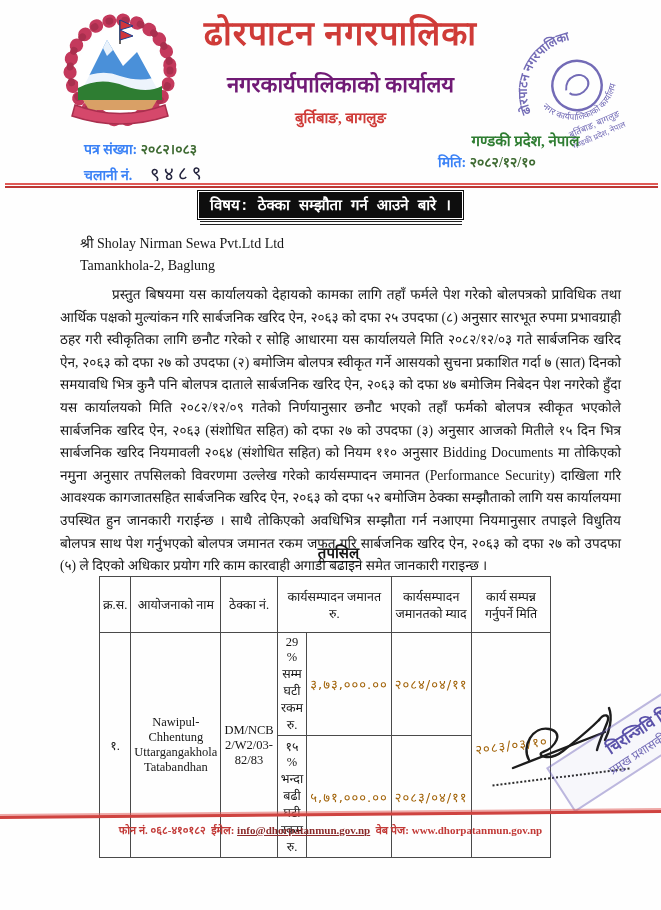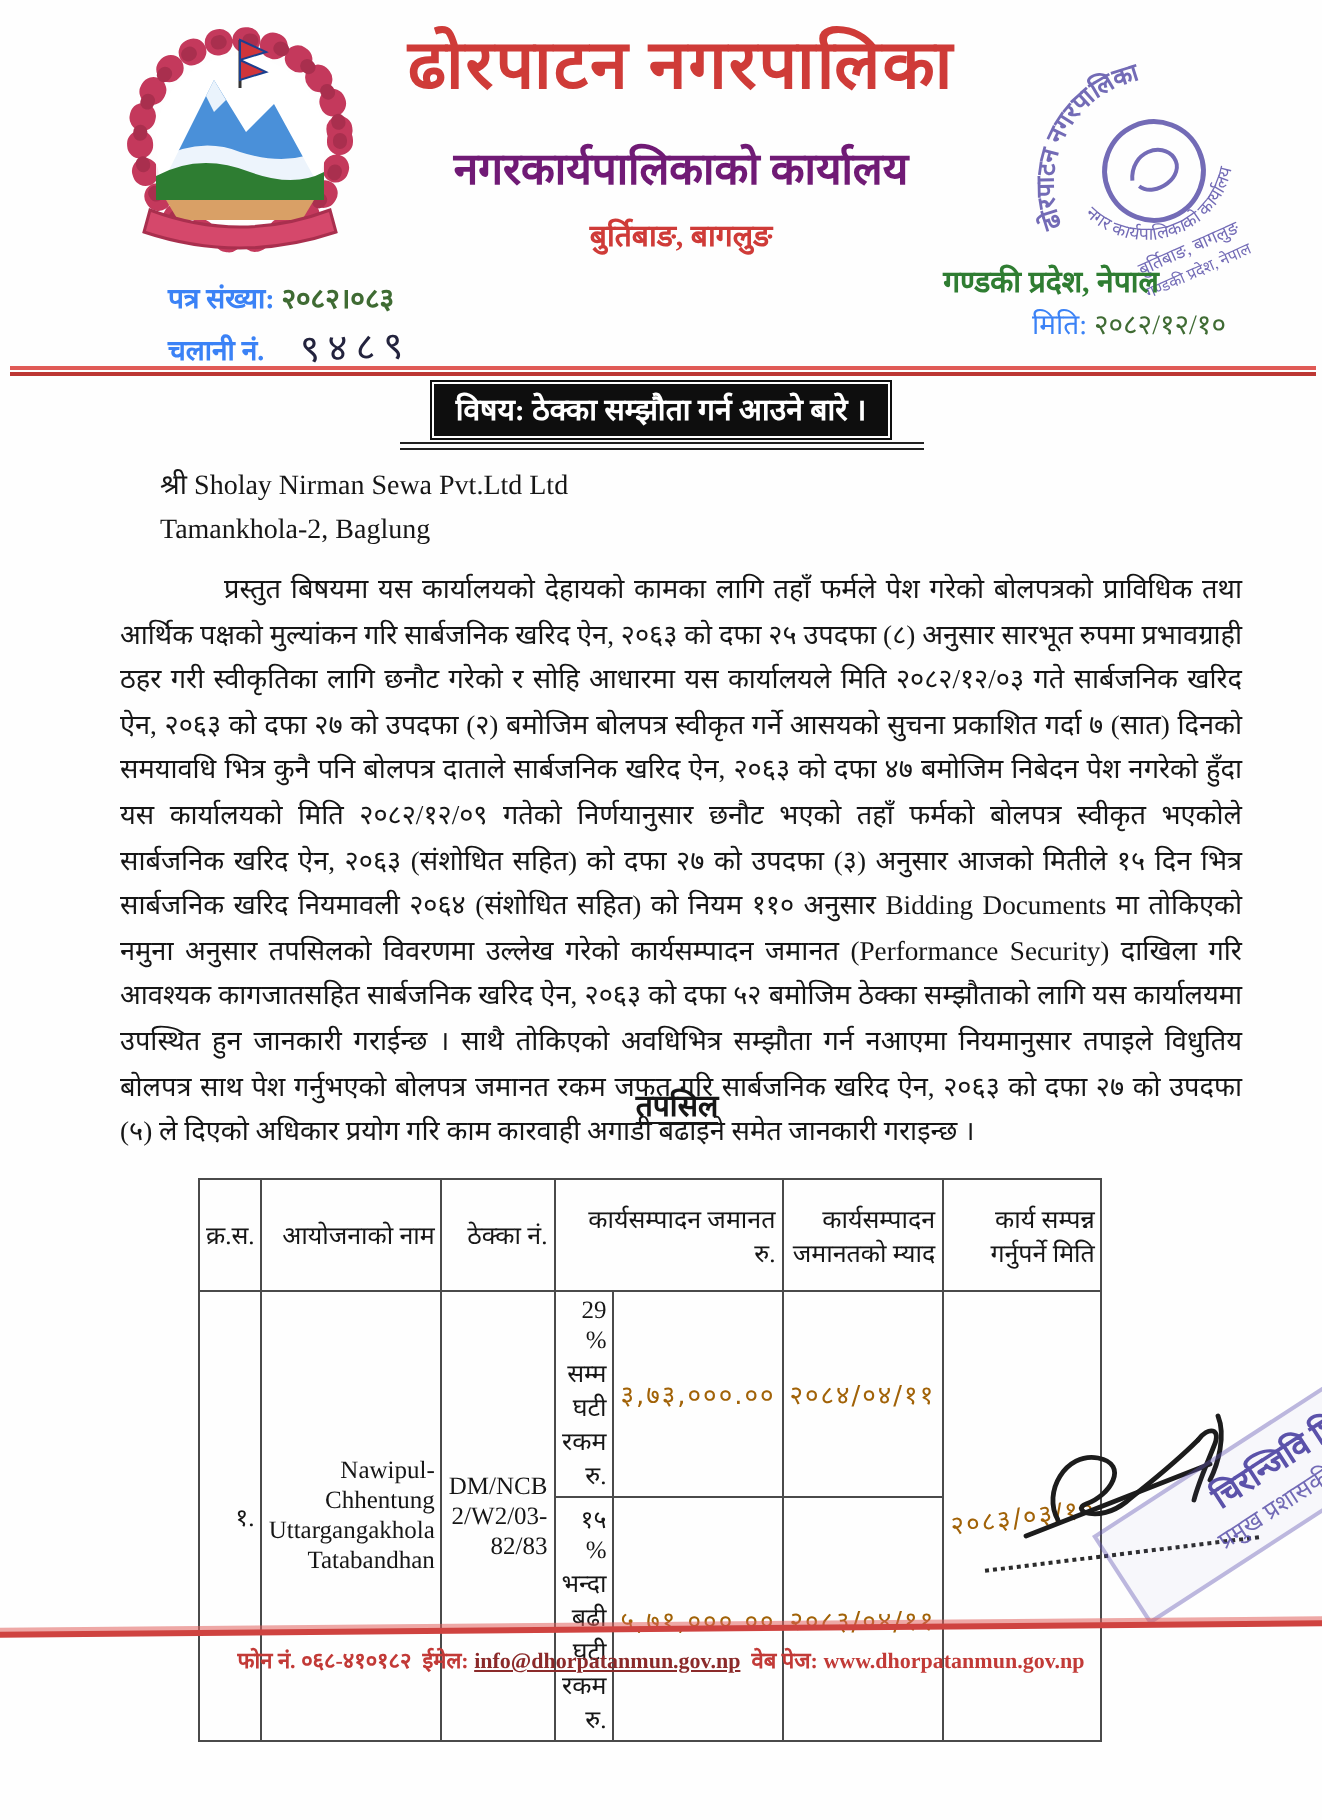--- a/index.html
+++ b/index.html
@@ -13,50 +13,50 @@
   
   .emblem { position:absolute; left:55px; top:10px; width:130px; height:120px; }
   .title-block { position:absolute; left:168px; top:16px; width:345px; text-align:center; }
   .title-main { font-size:34px; font-weight:bold; color:#cf3b38; letter-spacing:1px; line-height:1.05; }
   .title-sub  { font-size:22px; font-weight:bold; color:#701a75; margin-top:16px; }
   .title-addr { font-size:15px; font-weight:bold; color:#cf3b38; margin-top:9px; }
   .stamp-top { position:absolute; left:505px; top:16px; width:148px; height:148px; opacity:.85; }
 
   .province { position:absolute; left:438px; top:130px; width:175px; text-align:center;
               font-size:15px; font-weight:bold; color:#2f7d32; }
-  .date-row { position:absolute; left:438px; top:152px; width:175px; text-align:right; font-size:14px; font-weight:normal; }
+  .date-row { position:absolute; left:438px; top:152px; width:175px; text-align:left; font-size:14px; font-weight:bold; }
   .lbl-red { color:#3b82f6; }
   .val-green { color:#3f6b33;margin-top:44px; }
 
   .letterno-row { position:absolute; left:84px; top:139px; font-size:14px; font-weight:bold; }
   .chalani-row  { position:absolute; left:84px; top:160px; font-size:14px; font-weight:bold; }
   .hand { font-family:"DejaVu Sans",sans-serif; font-weight:normal; color:#23233d; }
   .chalani-val { display:inline-block; font-size:19px; letter-spacing:4px; transform:rotate(-2deg); margin-left:14px; }
 
   .rule-top { position:absolute; left:5px; right:3px; top:183px; height:5px;
               border-top:2px solid #e05a56; border-bottom:2px solid #bd3734; }
 
   
   .subject-wrap { position:absolute; left:0; right:0; top:191px; text-align:center; }
   .subject-box { display:inline-block; background:#0e0e0e; color:#fff; font-weight:bold; font-size:15px;
-                 padding:3px 12px 4px; box-shadow:inset 0 0 0 1px #fff, 0 0 0 1px #0e0e0e; }
+                 padding:3px 12px 4px; box-shadow:inset 0 0 0 1px #fff, 0 0 0 1px #0e0e0e;font-family:Liberation Mono, monospace; }
   .subject-underline { width:262px; margin:2px auto 0; height:4px;
                        border-top:1px solid #222; border-bottom:1px solid #222; }
 
   
   .recipient { position:absolute; left:80px; top:233px; font-size:14px; line-height:22px; }
   .body-text { position:absolute; left:60px; top:284px; width:561px; font-size:13.6px;
                line-height:22.6px; text-align:justify; text-indent:52px; }
 
   .tapsil { position:absolute; left:16px; right:0; top:542px; text-align:center;
             font-size:15px; font-weight:bold; text-decoration:underline; text-underline-offset:3px; }
 
   
-  .sched-table { position:absolute; left:99px; top:589px; width:440px; border-collapse:collapse;
-                 font-size:12.5px; text-align:right; }
+  .sched-table { position:absolute; left:99px; top:576px; width:440px; border-collapse:collapse;
+                 font-size:12.5px; text-align:center; }
   .sched-table th, .sched-table td { border:1.2px solid #4a4a4a; padding:2px 3px; vertical-align:middle; font-weight:normal; }
   .sched-table thead th { height:56px; }
   .cell-hand { font-family:"DejaVu Sans",sans-serif; color:#a16207; font-size:13px; letter-spacing:1px; }
   .tilt { display:inline-block; transform:rotate(-7deg); }
 
   
   .signature { position:absolute; left:505px; top:702px; width:125px; height:78px; }
   .sig-dots { position:absolute; left:492px; top:776px; width:138px; height:0;
               border-bottom:2px dotted #2c2c2c; transform:rotate(-7deg); }
   .stamp-bottom { position:absolute; left:546px; top:768px; width:215px; padding:5px 10px;

